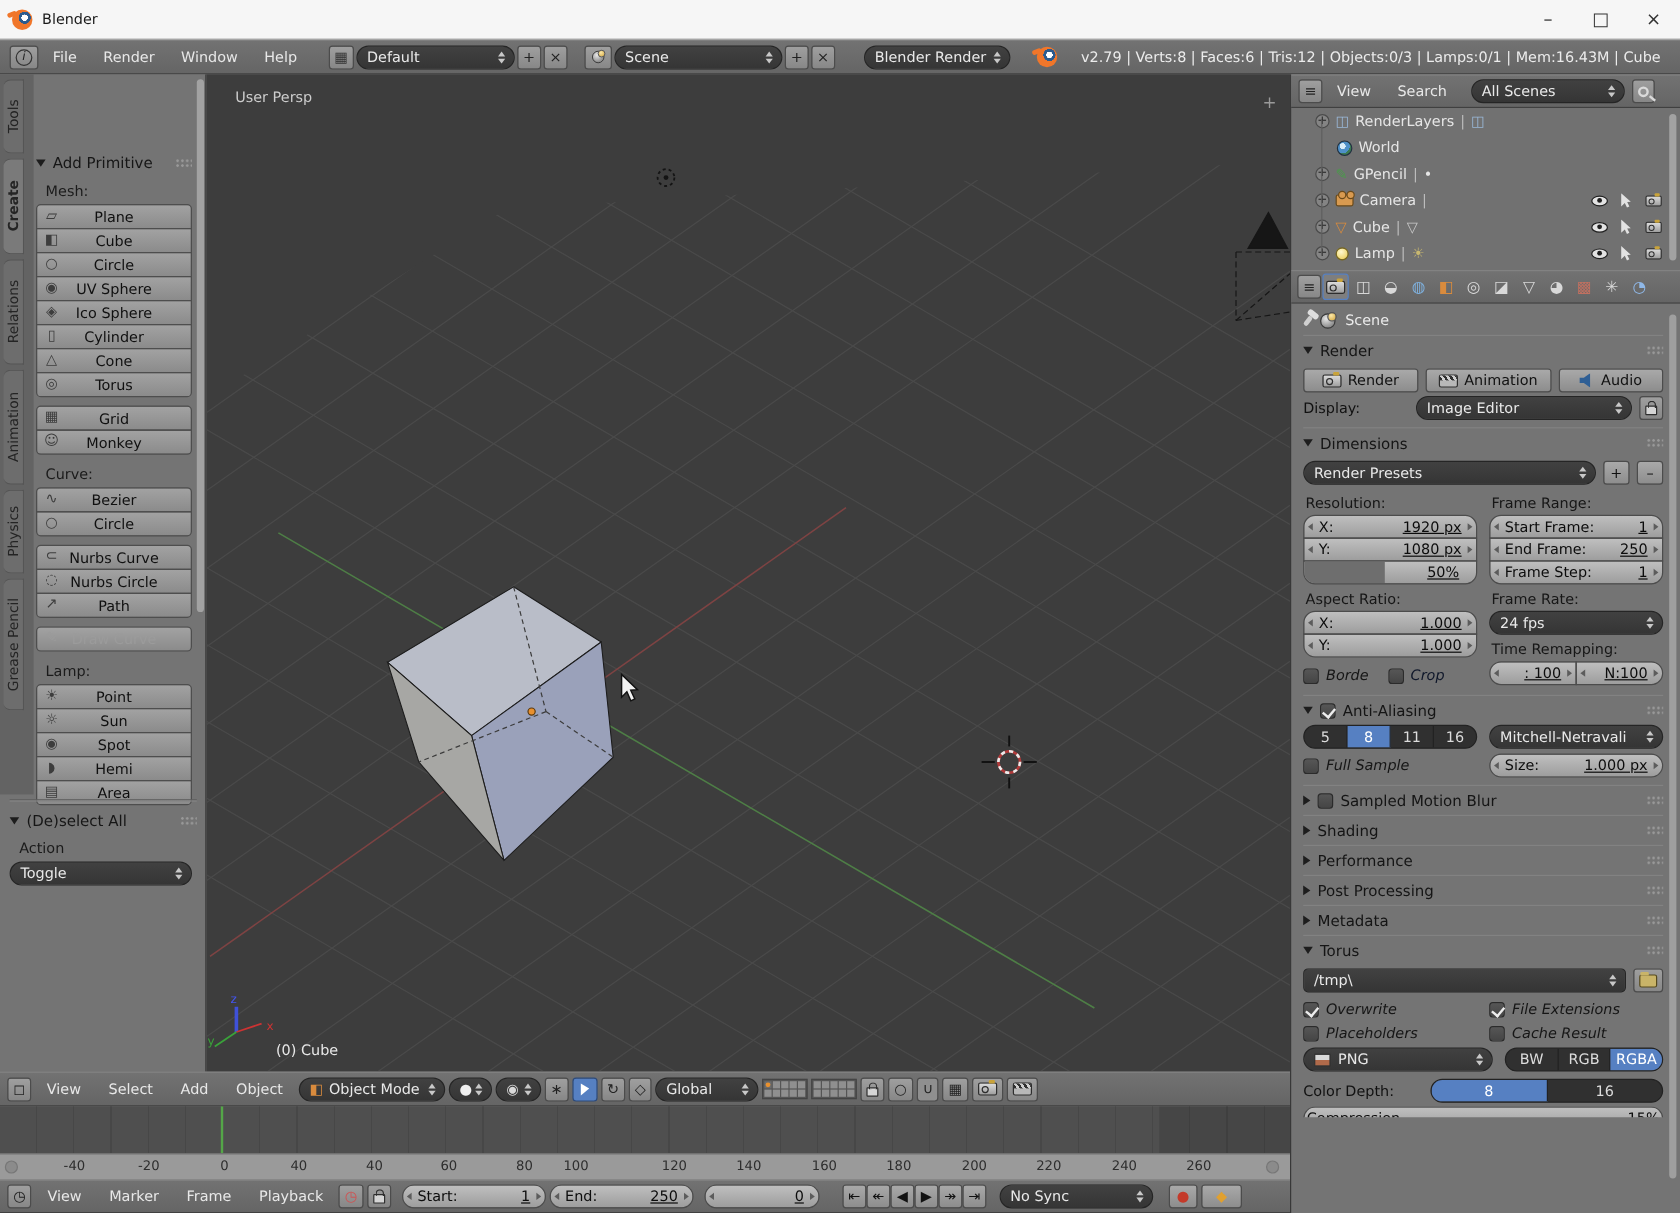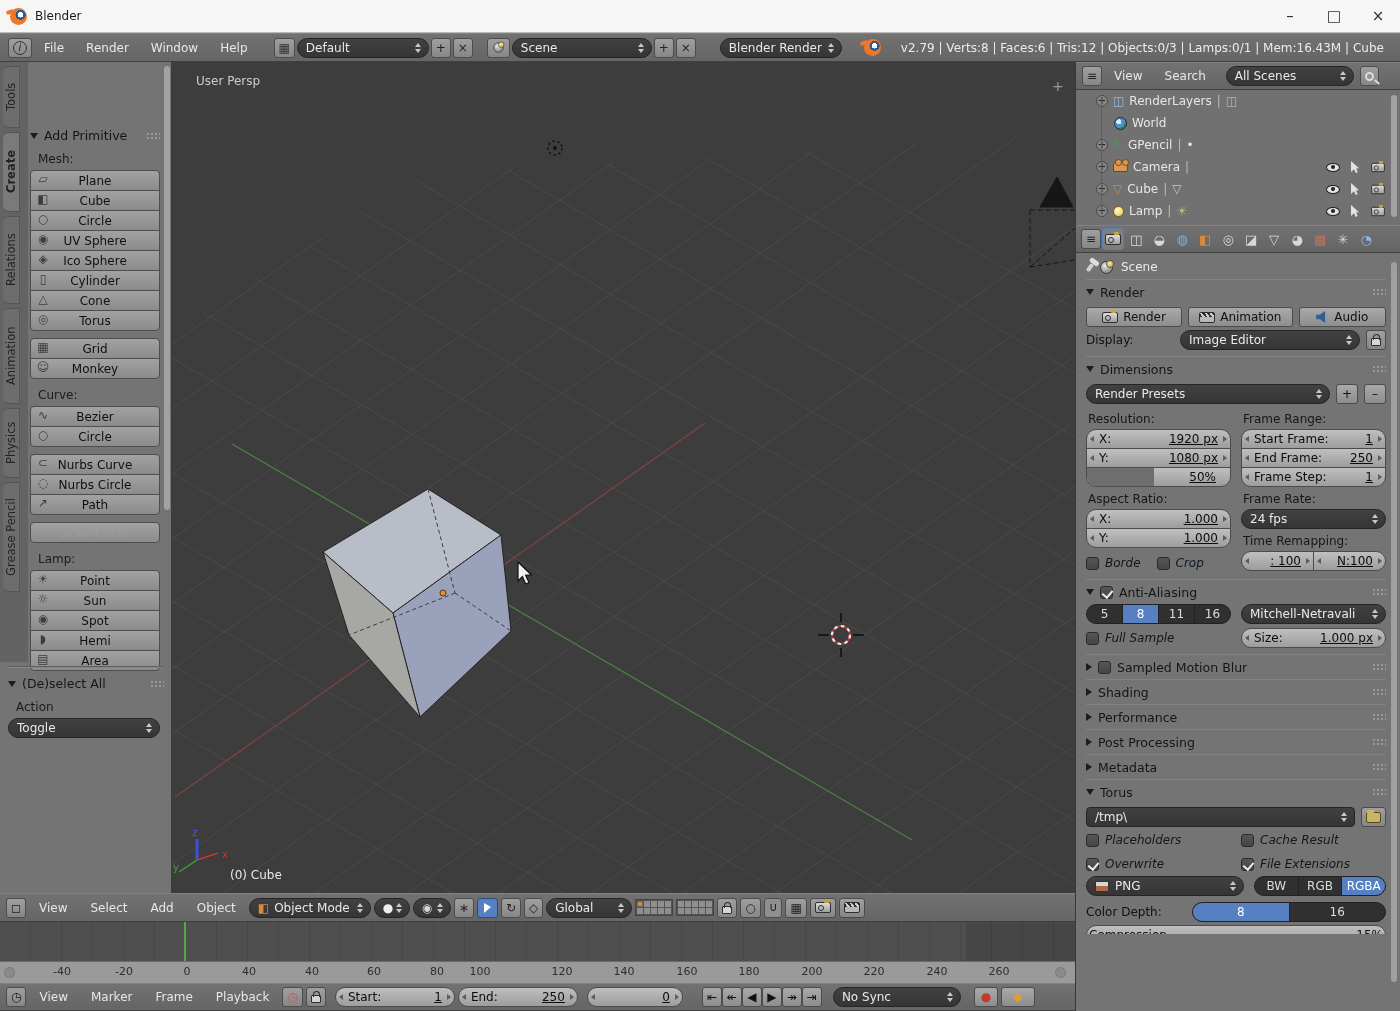--- a/index.html
+++ b/index.html
@@ -909,38 +909,38 @@
         <span class="dots"></span>
       </div>
       <div class="prow">
         <span class="dd wide" style="border-radius:4px">
           <span>/tmp\</span>
           </span>
         <span class="iconbtn">
             <span class="folder"></span>
           </span>
       </div>
+      <div class="col2" style="margin-top:4px">
+        <div class="prow">
+          <span class="chk on"></span>
+          <span class="cklabel">Overwrite</span>
+          </div>
+        <div class="prow">
+          <span class="chk on"></span>
+          <span class="cklabel">File Extensions</span>
+          </div>
+      </div>
       <div class="col2">
         <div class="prow">
           <span class="chk"></span>
           <span class="cklabel">Placeholders</span>
           </div>
         <div class="prow">
           <span class="chk"></span>
           <span class="cklabel">Cache Result</span>
-          </div>
-      </div>
-      <div class="col2" style="margin-top:4px">
-        <div class="prow">
-          <span class="chk on"></span>
-          <span class="cklabel">Overwrite</span>
-          </div>
-        <div class="prow">
-          <span class="chk on"></span>
-          <span class="cklabel">File Extensions</span>
           </div>
       </div>
       <div class="col2" style="margin-top:2px">
         <div class="dd" style="gap:6px">
           <span class="pngic"></span>
           <span>PNG</span>
           </div>
         <div class="seg">
           <div>BW</div>
           <div>RGB</div>

